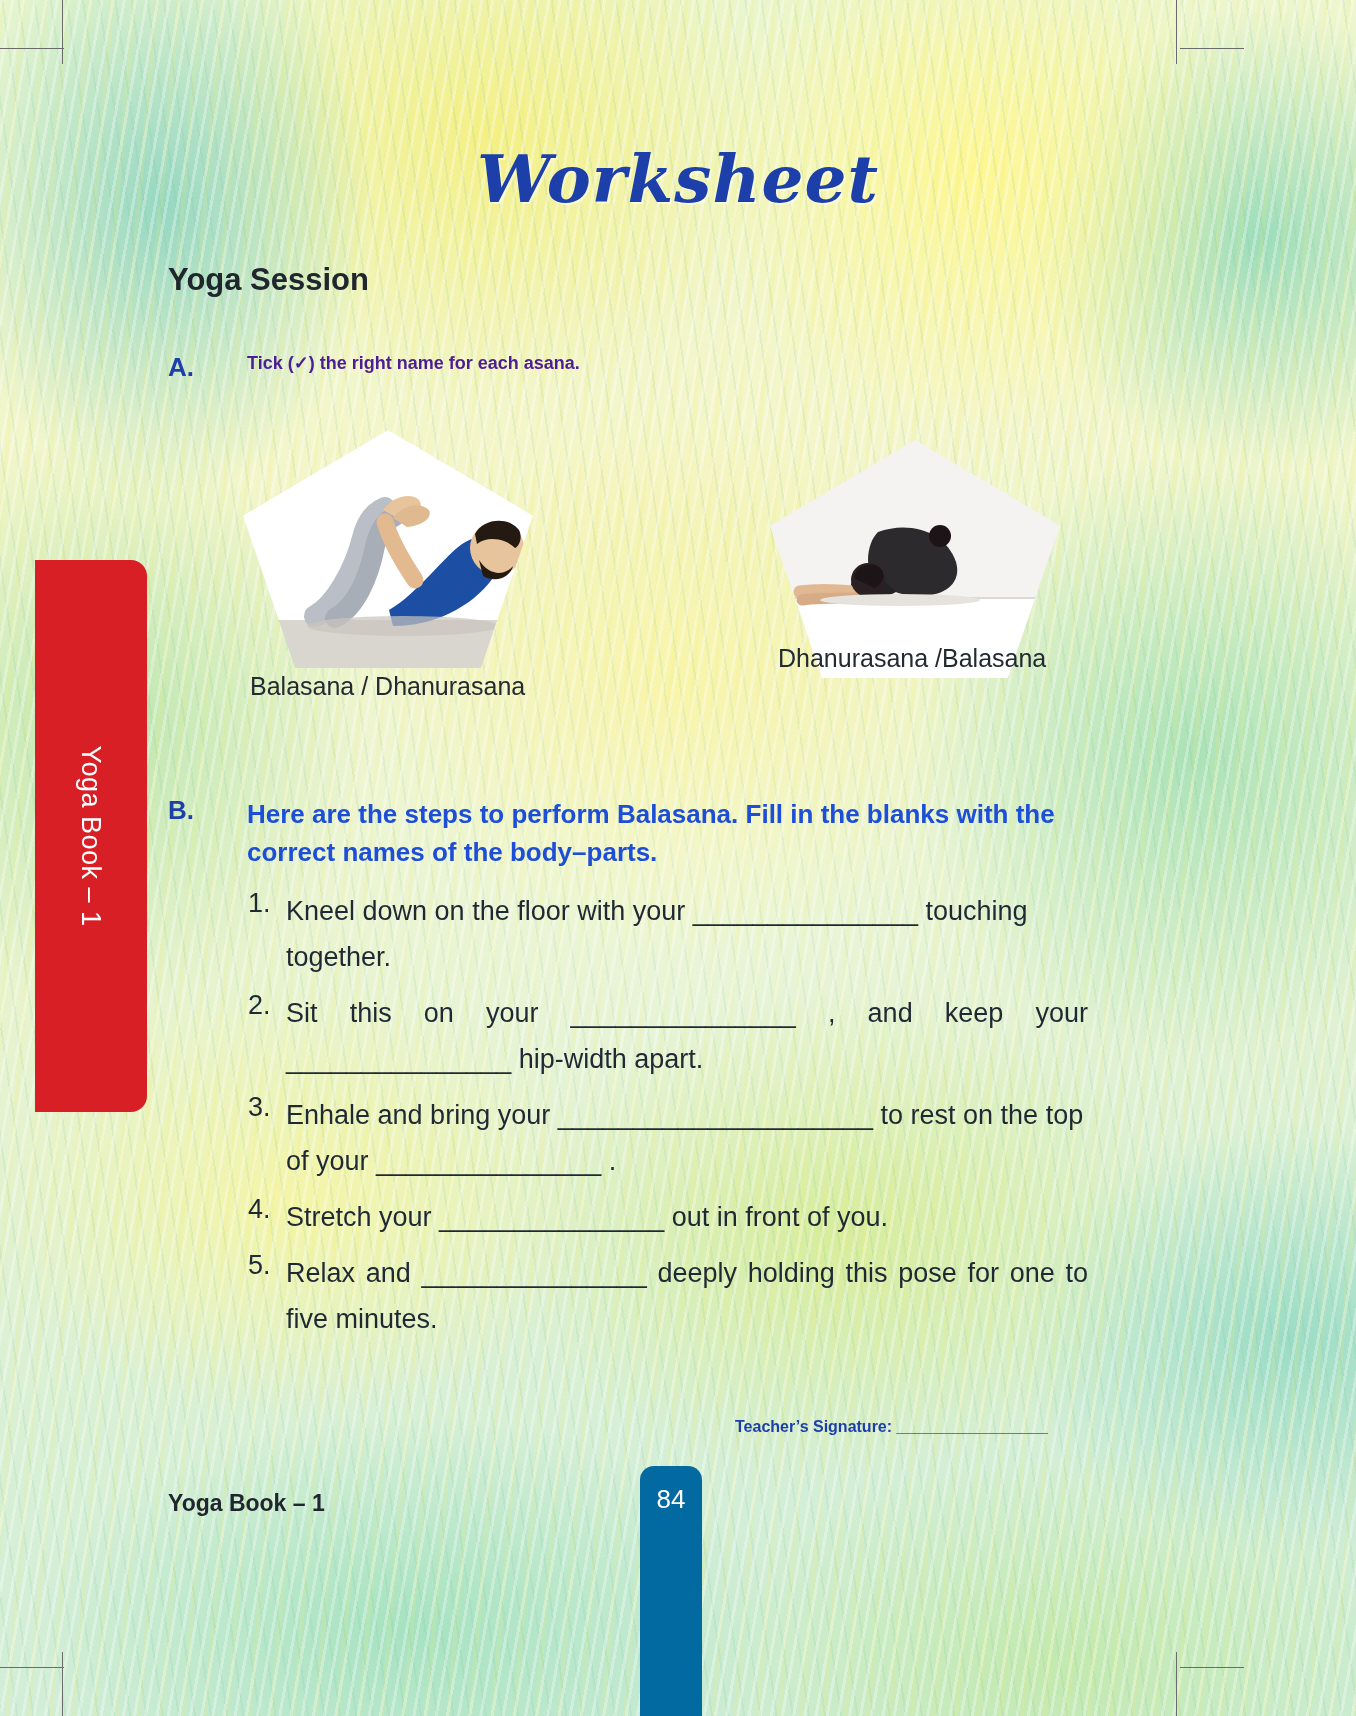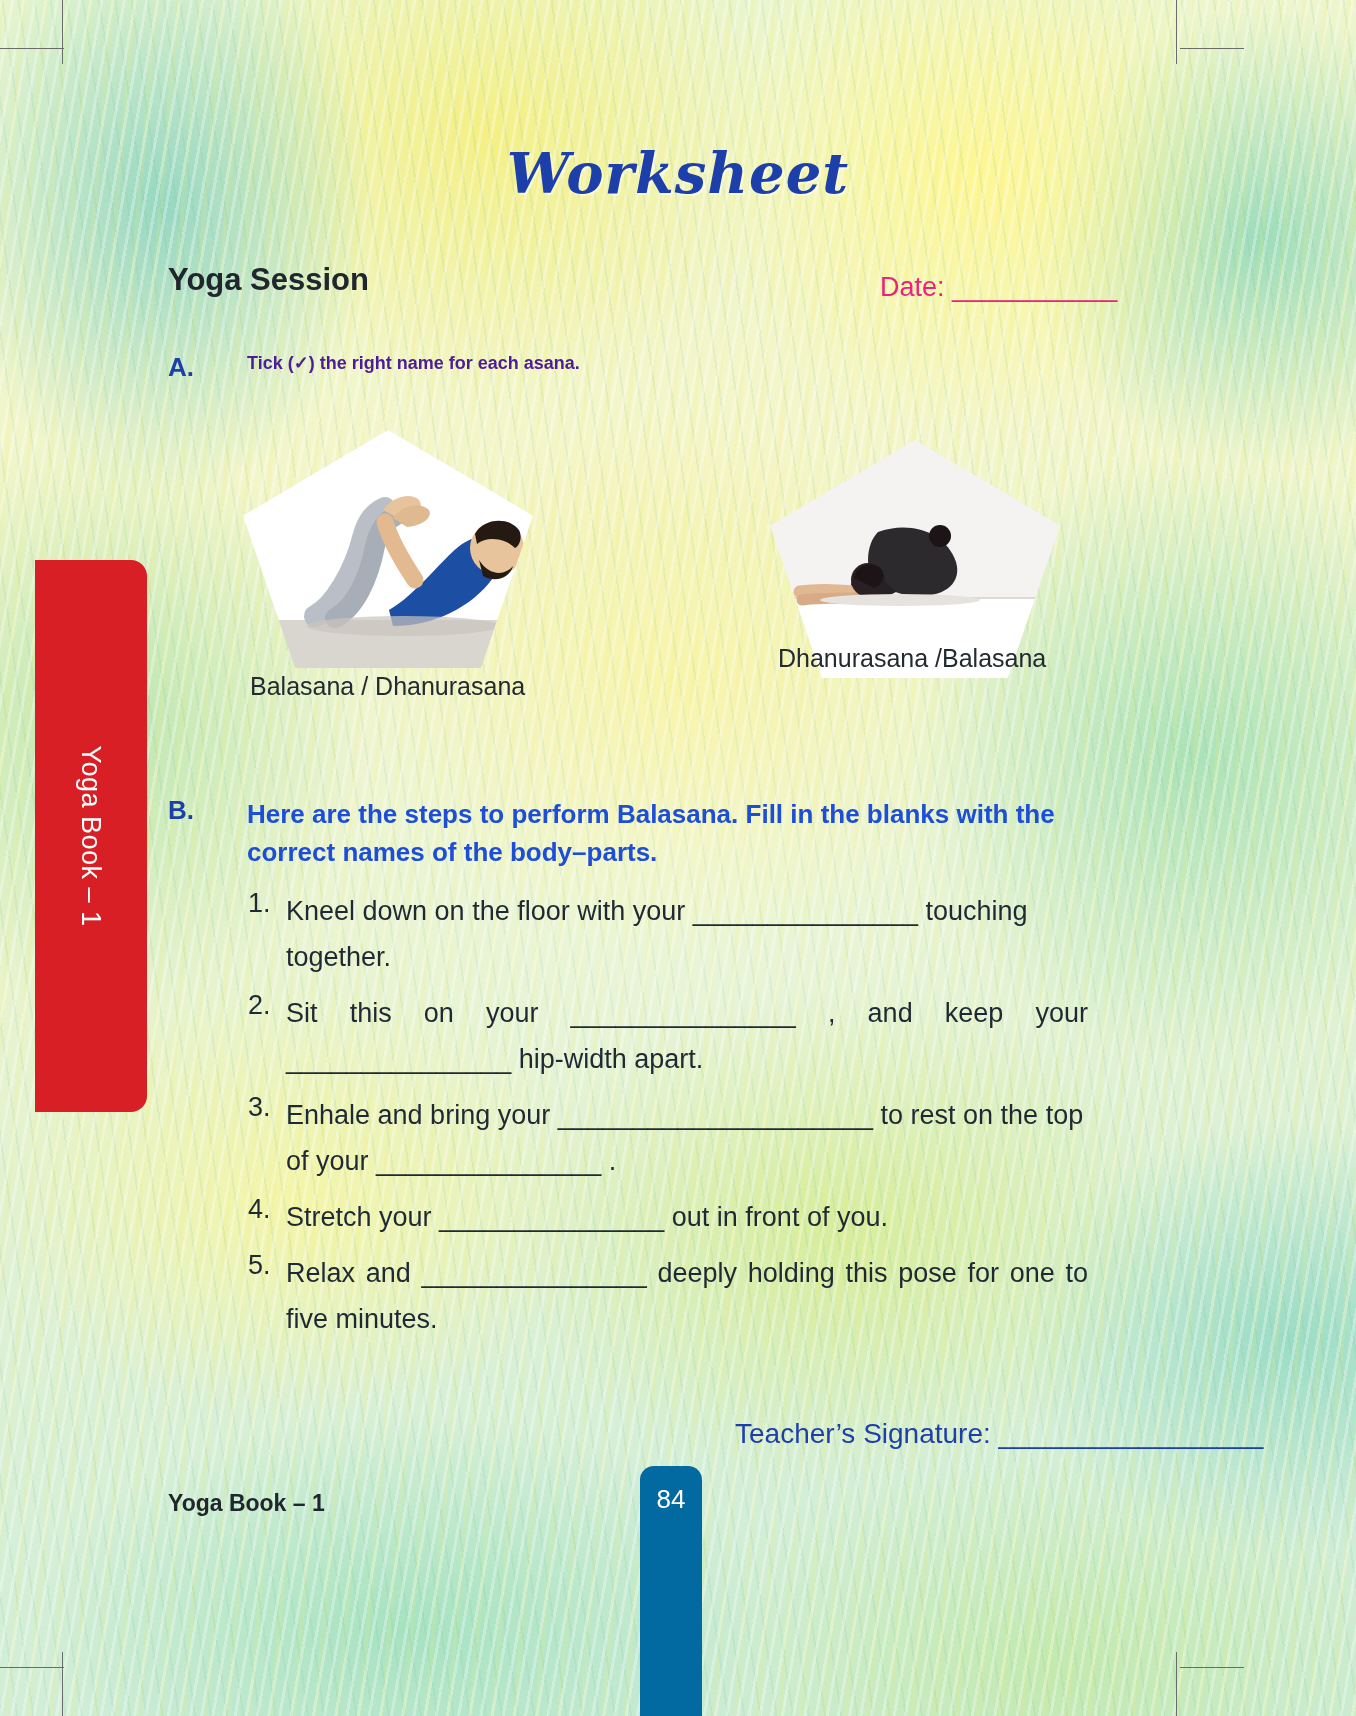--- a/index.html
+++ b/index.html
@@ -87,21 +87,21 @@
   .content { position: absolute; inset: 0; }
 
   .title {
     position: absolute;
     left: 0; right: 0;
     top: 140px;
     text-align: center;
     font-family: "DejaVu Serif", serif;
     font-weight: bold;
     font-style: italic;
-    font-size: 56px;
+    font-size: 66px;
     color: #1d3faa;
     letter-spacing: 1px;
     text-shadow: 2px 2px 0 rgba(255,255,255,.5);
   }
 
   .subtitle {
     position: absolute;
     left: 168px;
     top: 262px;
     font-size: 31px;
@@ -176,22 +176,22 @@
     margin-bottom: 2px;
   }
   .step .num { width: 38px; flex: 0 0 38px; }
   .step .body { flex: 1 1 auto; margin-top: 8px; }
   .step.just .body { text-align: justify; }
 
   .teacher-sign {
     position: absolute;
     left: 735px;
     top: 1418px;
-    font-size: 28px;
-    font-weight: normal;
+    font-size: 16px;
+    font-weight: bold;
     color: #1d3faa;
     white-space: nowrap;
   }
 
   .footer-left {
     position: absolute;
     left: 168px;
     top: 1490px;
     font-size: 23px;
     font-weight: bold;
@@ -237,21 +237,20 @@
     <div class="side-tab-label">Yoga Book – 1</div>
   </div>
 
   <div class="content">
 
     <div class="title">Worksheet</div>
 
     <div class="subtitle">Yoga Session</div>
 
     <div class="daydate">
-      <div>Date: ___________</div>
     </div>
 
     <div class="qa-label" style="left:168px; top:352px;">A.</div>
     <div class="qa-text" style="left:247px; top:352px;">Tick (✓) the right name for each asana.</div>
 
     <div class="penta" style="left:243px; top:430px;">
       <svg class="photo" viewBox="0 0 290 238" preserveAspectRatio="xMidYMid slice">
         <rect x="0" y="0" width="290" height="238" fill="#ffffff"></rect>
         <rect x="0" y="190" width="290" height="48" fill="#d9d5cf"></rect>
 

